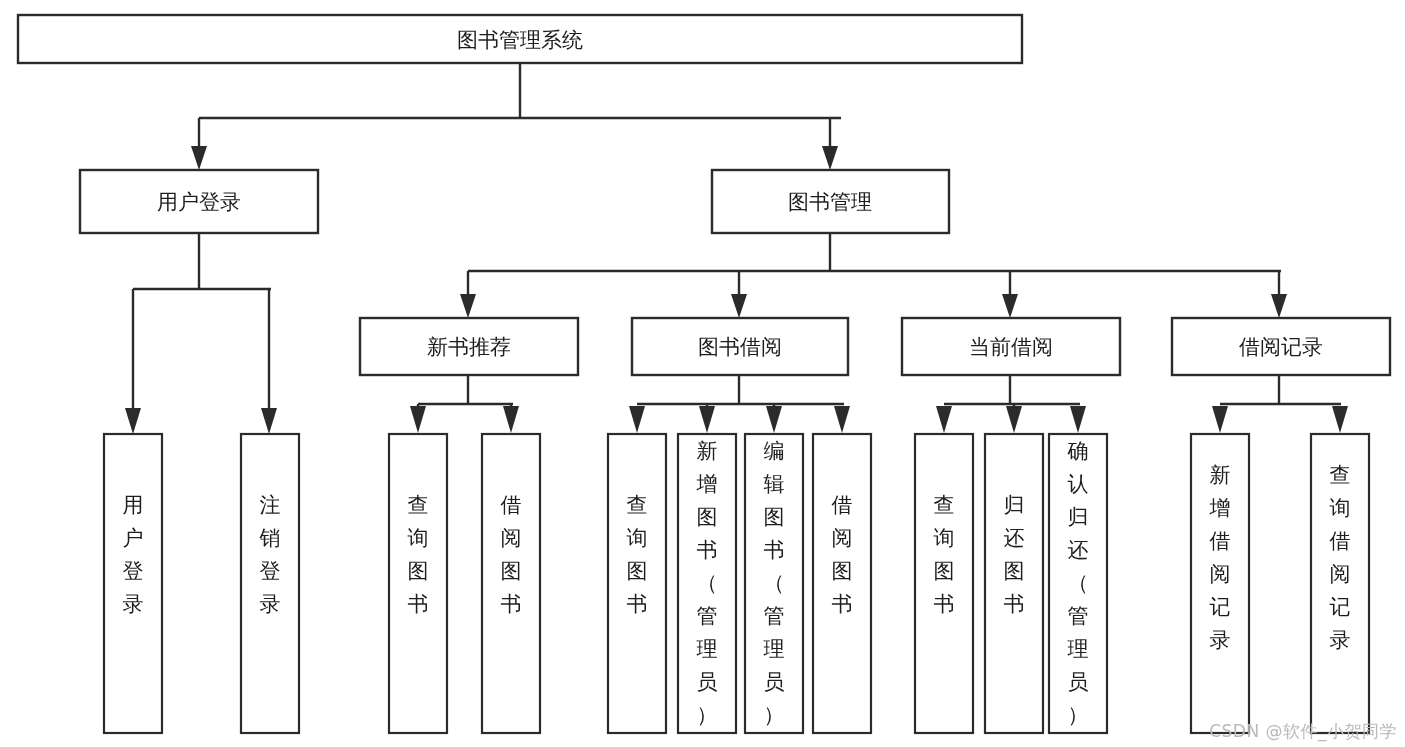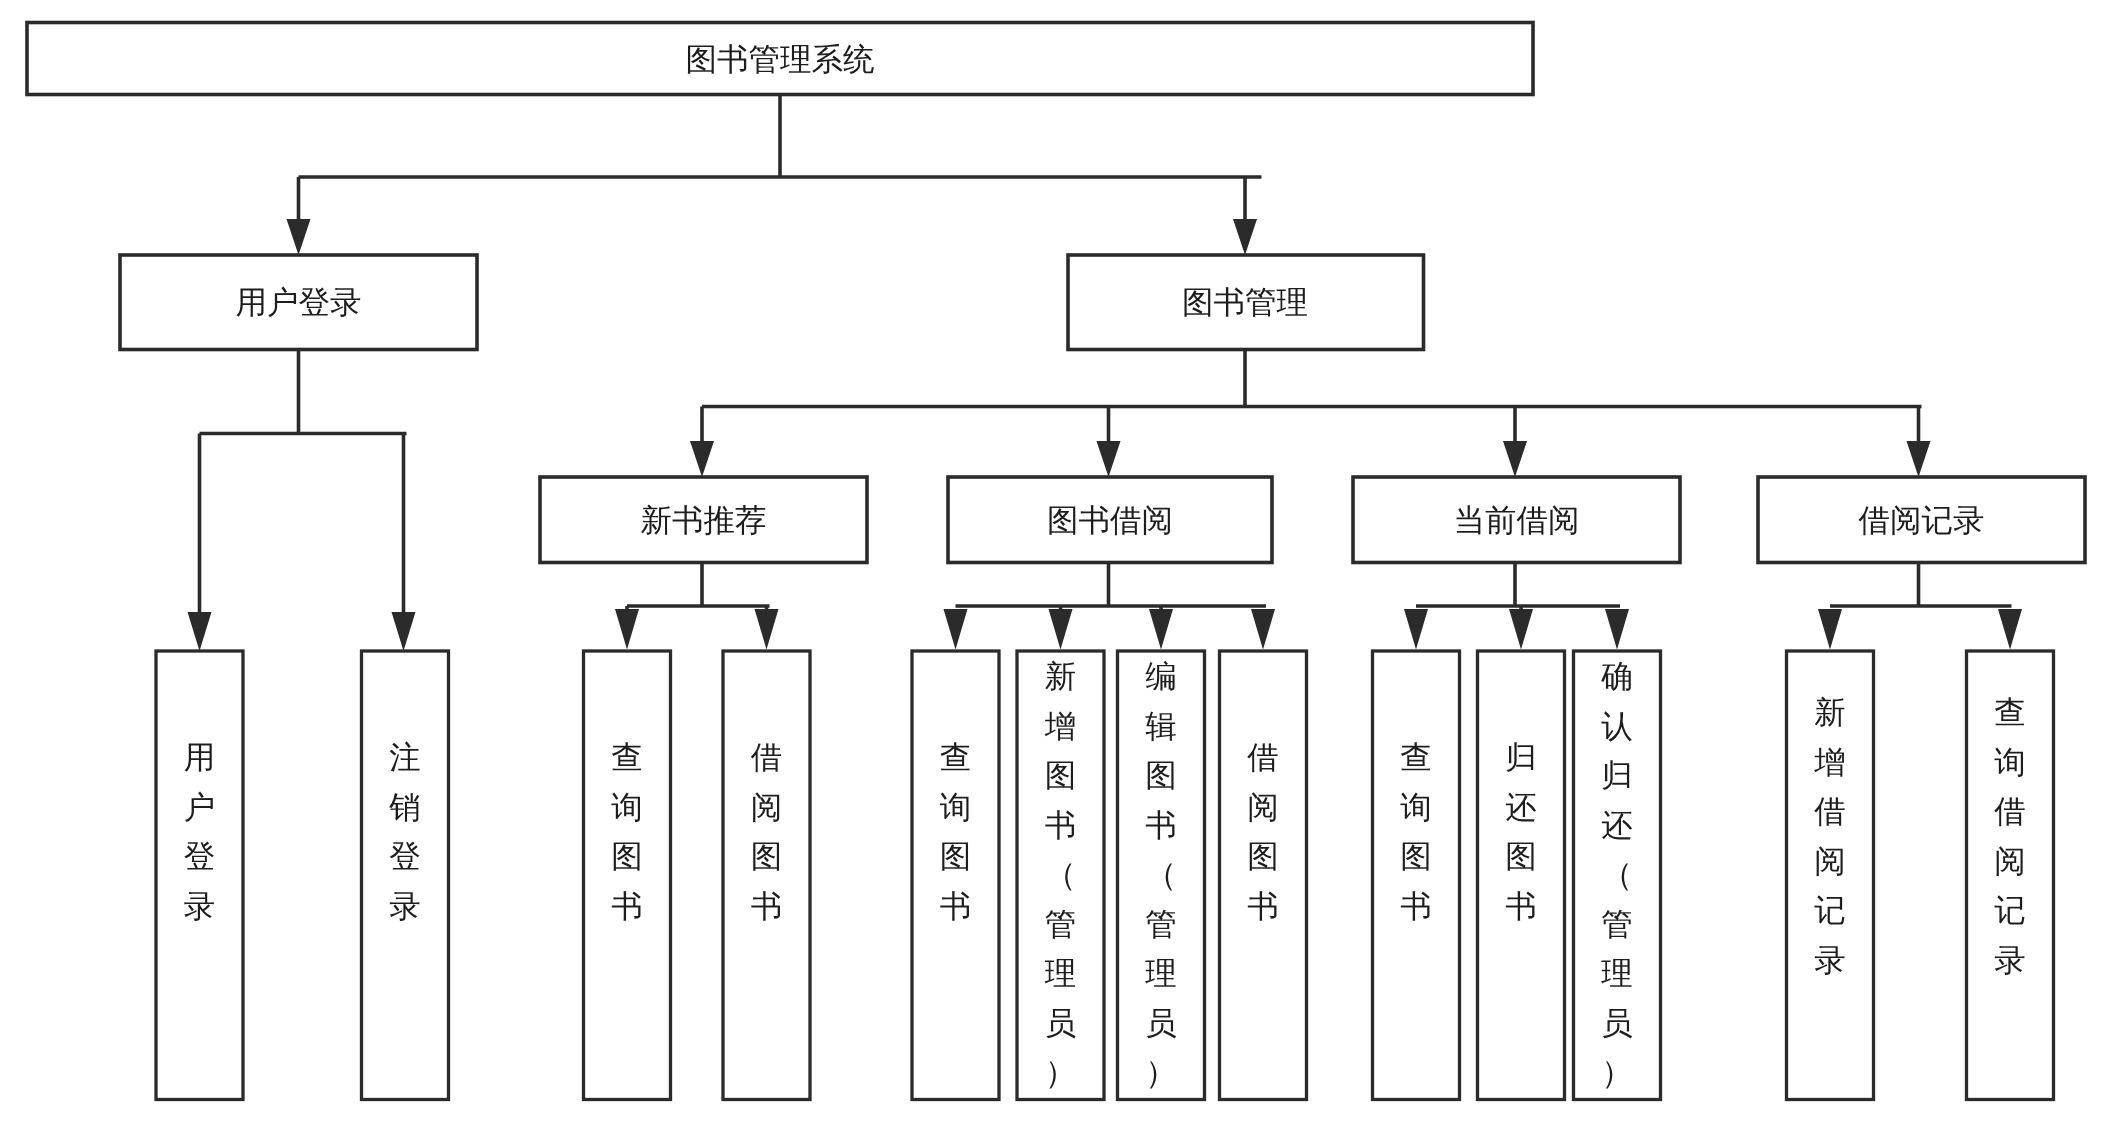--- a/index.html
+++ b/index.html
@@ -220,13 +220,14 @@
       <rect class="node-rect-thin" x="1191" y="434" width="58" height="299"></rect>
       <text class="node-label-v" x="1220" y="482"><tspan x="1220" y="482">新</tspan><tspan x="1220" y="515">增</tspan><tspan x="1220" y="548">借</tspan><tspan x="1220" y="581">阅</tspan><tspan x="1220" y="614">记</tspan><tspan x="1220" y="647">录</tspan></text>
     </g>
     <g>
       <rect class="node-rect-thin" x="1311" y="434" width="58" height="299"></rect>
       <text class="node-label-v" x="1340" y="482"><tspan x="1340" y="482">查</tspan><tspan x="1340" y="515">询</tspan><tspan x="1340" y="548">借</tspan><tspan x="1340" y="581">阅</tspan><tspan x="1340" y="614">记</tspan><tspan x="1340" y="647">录</tspan></text>
     </g>
 
   </svg>
 
+  <div class="watermark">CSDN @软件_小贺同学</div>
 </div>
 
 </body></html>

